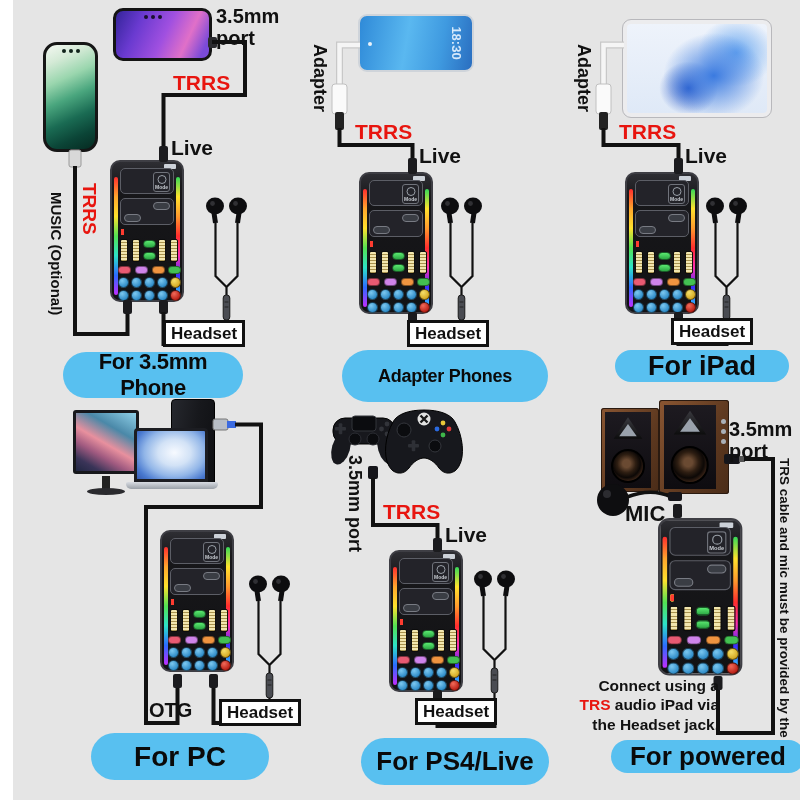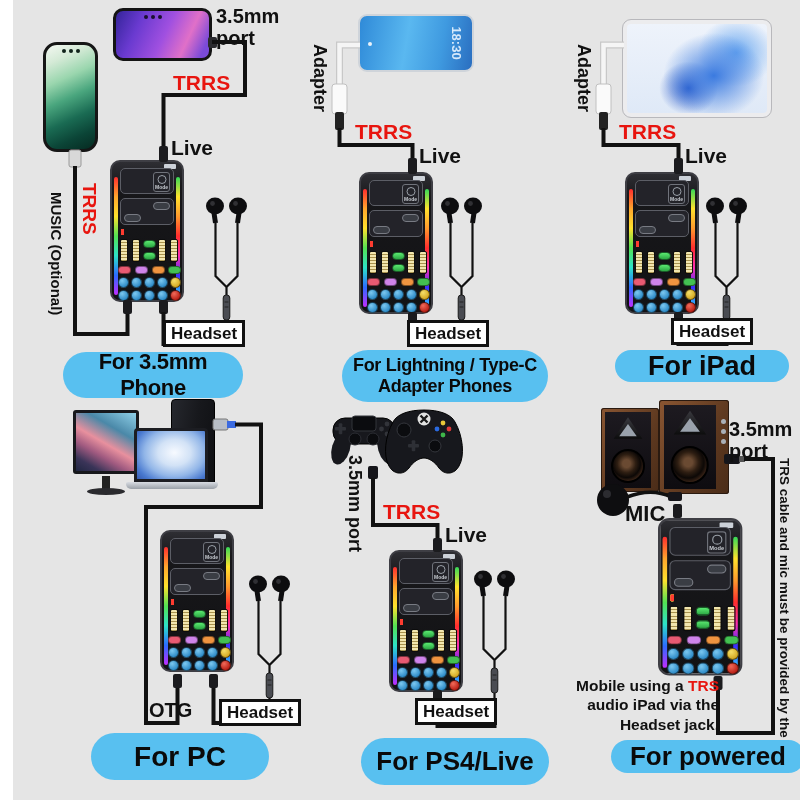--- a/index.html
+++ b/index.html
@@ -771,21 +771,20 @@
   <div class="lab red vtext" style="left:66px;top:183px;font-size:19px;height:120px;">TRRS</div>
   <div class="lab vtext" style="left:34px;top:192px;font-size:15px;height:160px;">MUSIC (Optional)</div>
   <div class="boxlab" style="left:150px;top:320px;">Headset</div>
   <div class="pill" style="left:50px;top:352px;width:180px;height:46px;font-size:22px;letter-spacing:-0.3px;">For 3.5mm Phone</div>
 
   <div class="lab vtext" style="left:297px;top:44px;font-size:18px;height:110px;">Adapter</div>
   <div class="lab red" style="left:342px;top:120px;font-size:21px;">TRRS</div>
   <div class="lab" style="left:406px;top:144px;font-size:21px;">Live</div>
   <div class="boxlab" style="left:394px;top:320px;">Headset</div>
   <div class="pill" style="left:329px;top:350px;width:206px;height:52px;font-size:18px;line-height:1.15;letter-spacing:-0.3px;">
-    <div>For Lightning / Type-C</div>
     <div>Adapter Phones</div>
   </div>
 
   <div class="lab vtext" style="left:561px;top:44px;font-size:18px;height:110px;">Adapter</div>
   <div class="lab red" style="left:606px;top:120px;font-size:21px;">TRRS</div>
   <div class="lab" style="left:672px;top:144px;font-size:21px;">Live</div>
   <div class="boxlab" style="left:658px;top:318px;">Headset</div>
   <div class="pill" style="left:602px;top:350px;width:174px;height:32px;font-size:27px;">For iPad</div>
 
   <div class="lab" style="left:136px;top:699px;font-size:20px;">OTG</div>
@@ -794,16 +793,16 @@
 
   <div class="lab vtext" style="left:332px;top:455px;font-size:18px;height:115px;">3.5mm port</div>
   <div class="lab red" style="left:370px;top:500px;font-size:21px;">TRRS</div>
   <div class="lab" style="left:432px;top:523px;font-size:21px;">Live</div>
   <div class="boxlab" style="left:402px;top:698px;">Headset</div>
   <div class="pill" style="left:348px;top:738px;width:188px;height:47px;font-size:26px;">For PS4/Live</div>
 
   <div class="lab" style="left:716px;top:418px;width:66px;font-size:20px;">3.5mm port</div>
   <div class="lab" style="left:612px;top:502px;font-size:22px;">MIC</div>
   <div class="lab vtext" style="left:764px;top:458px;font-size:13.5px;height:340px;">TRS cable and mic must be provided by the user.</div>
-  <div class="lab" style="left:556px;top:676px;width:150px;font-size:15.5px;text-align:right;line-height:1.25;"><span>Mobile using a </span><span class="red">TRS</span><span> audio iPad via the Headset jack.</span></div>
+  <div class="lab" style="left:556px;top:676px;width:150px;font-size:15.5px;text-align:right;line-height:1.25;"><span>Connect using a </span><span class="red">TRS</span><span> audio iPad via the Headset jack.</span></div>
   <div class="pill" style="left:598px;top:740px;width:194px;height:33px;font-size:26px;">For powered</div>
 
 </div>
 
 </body></html>

